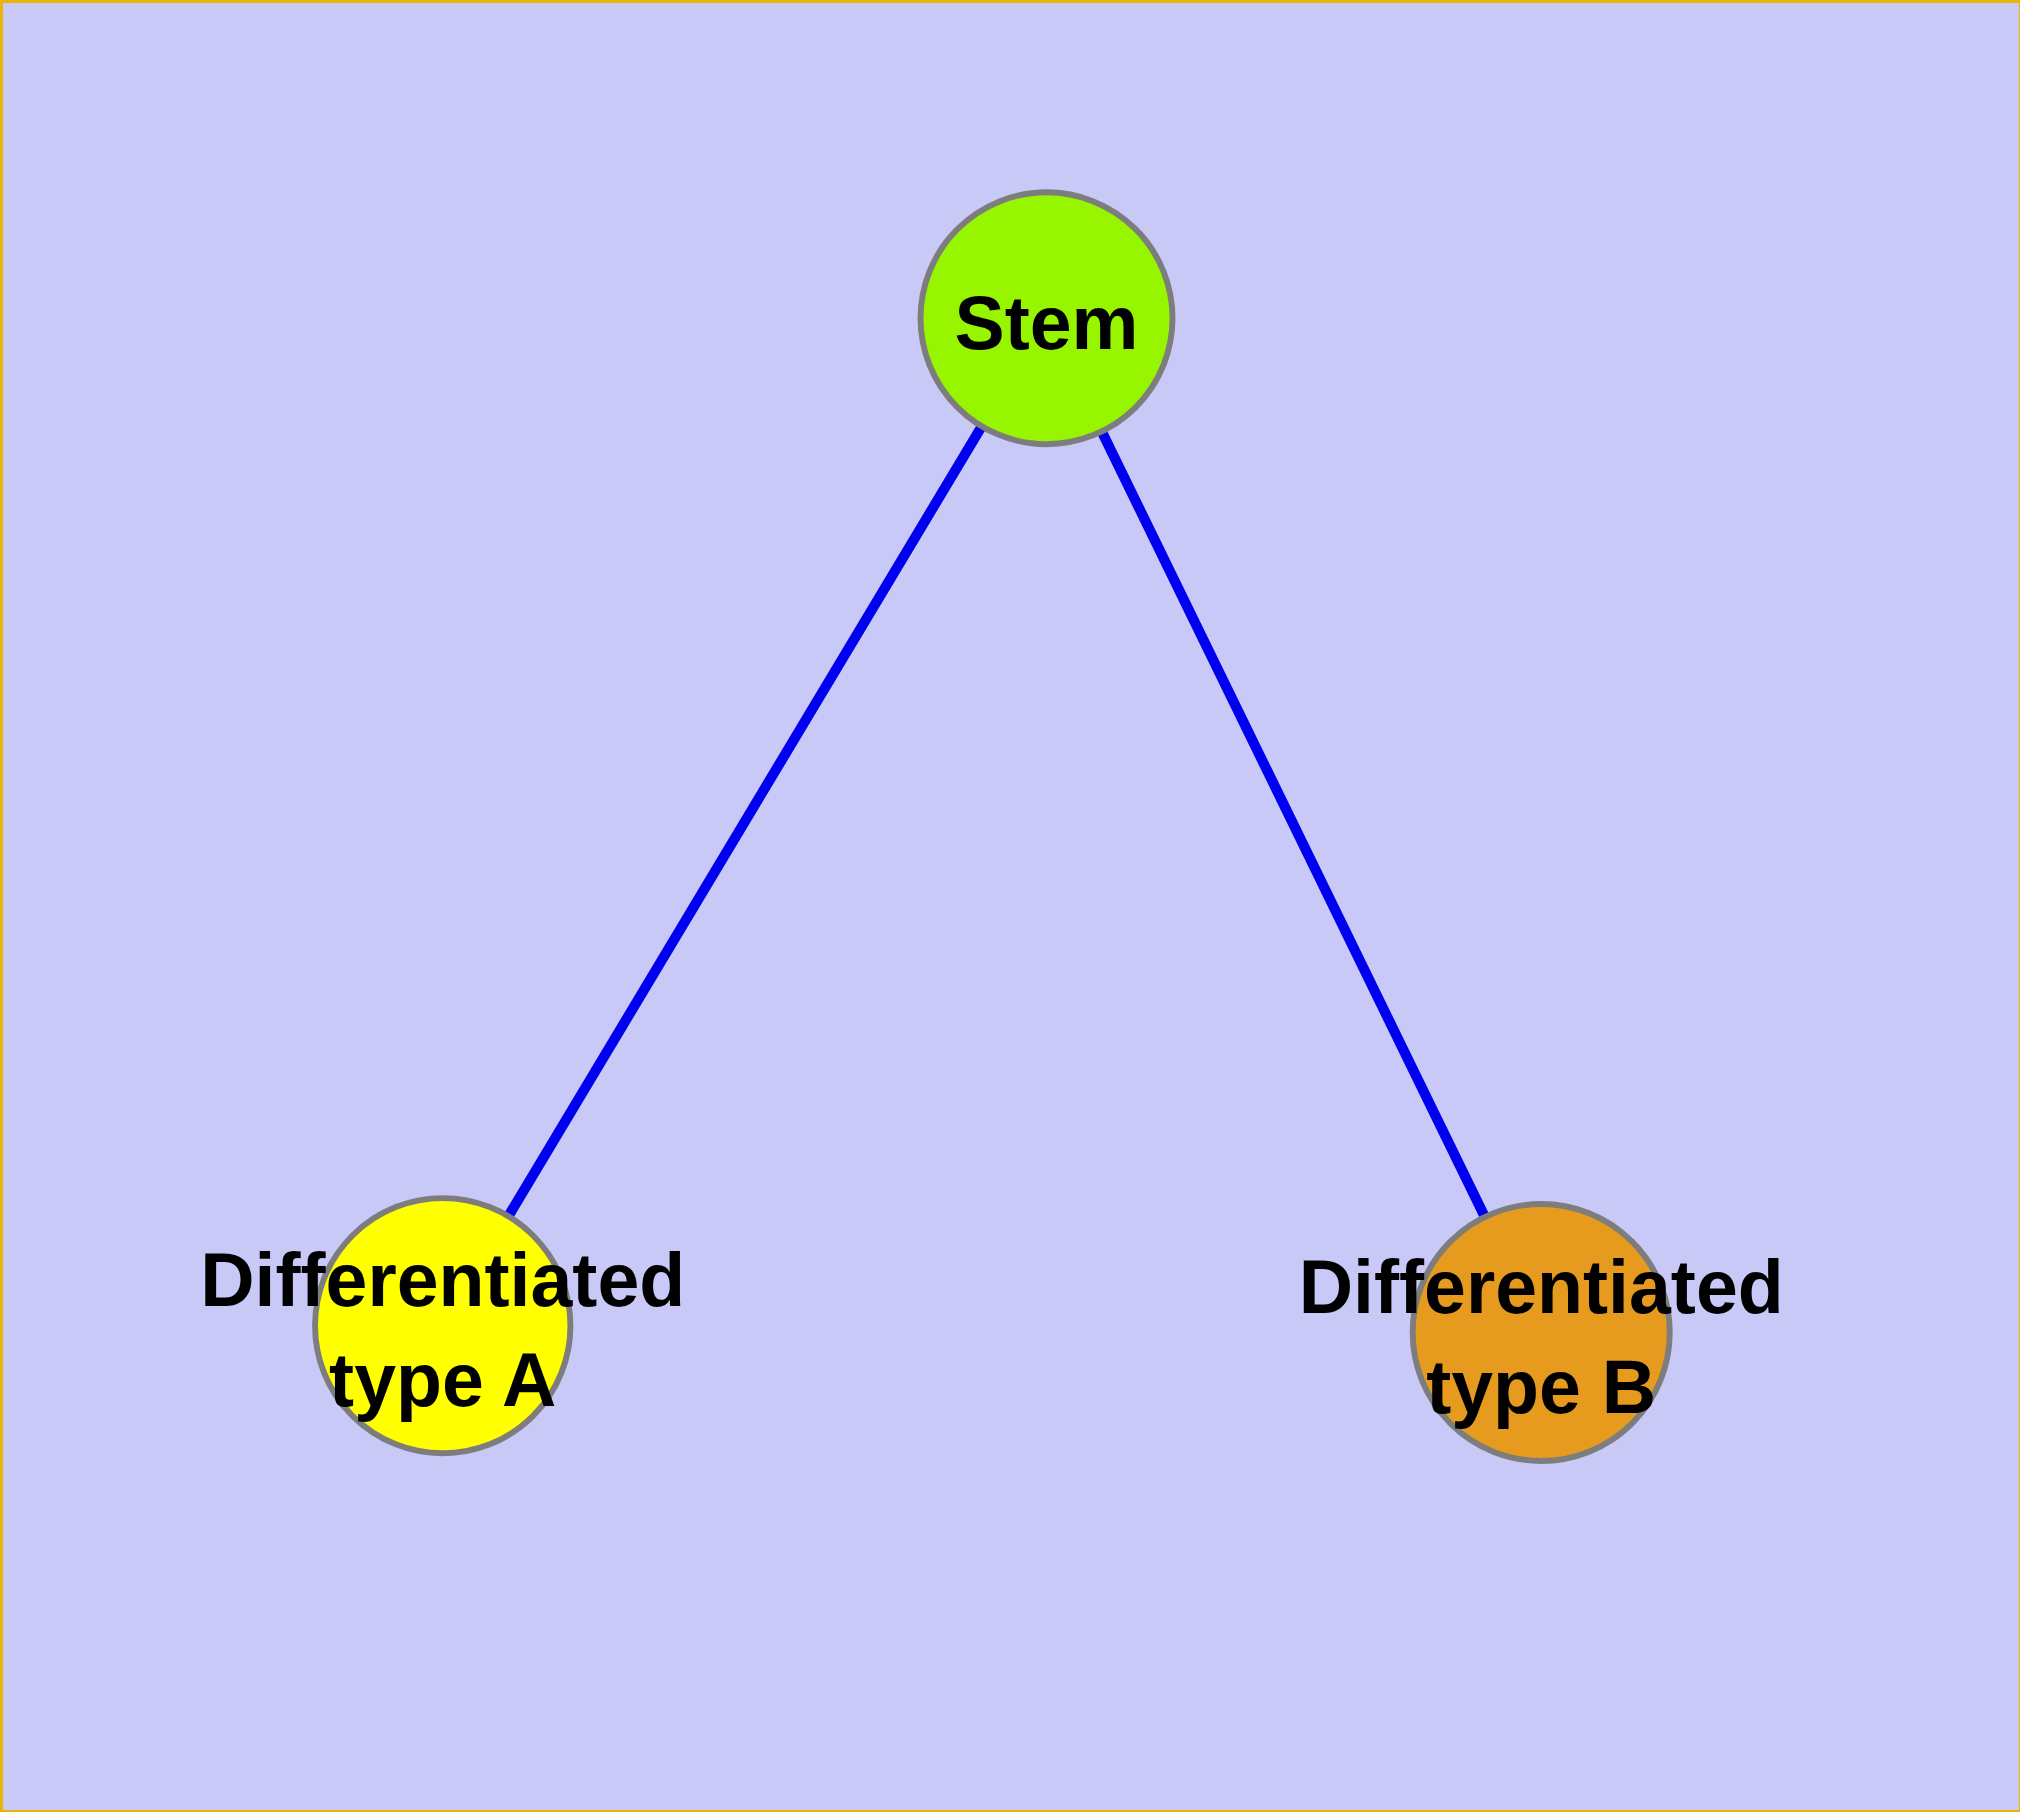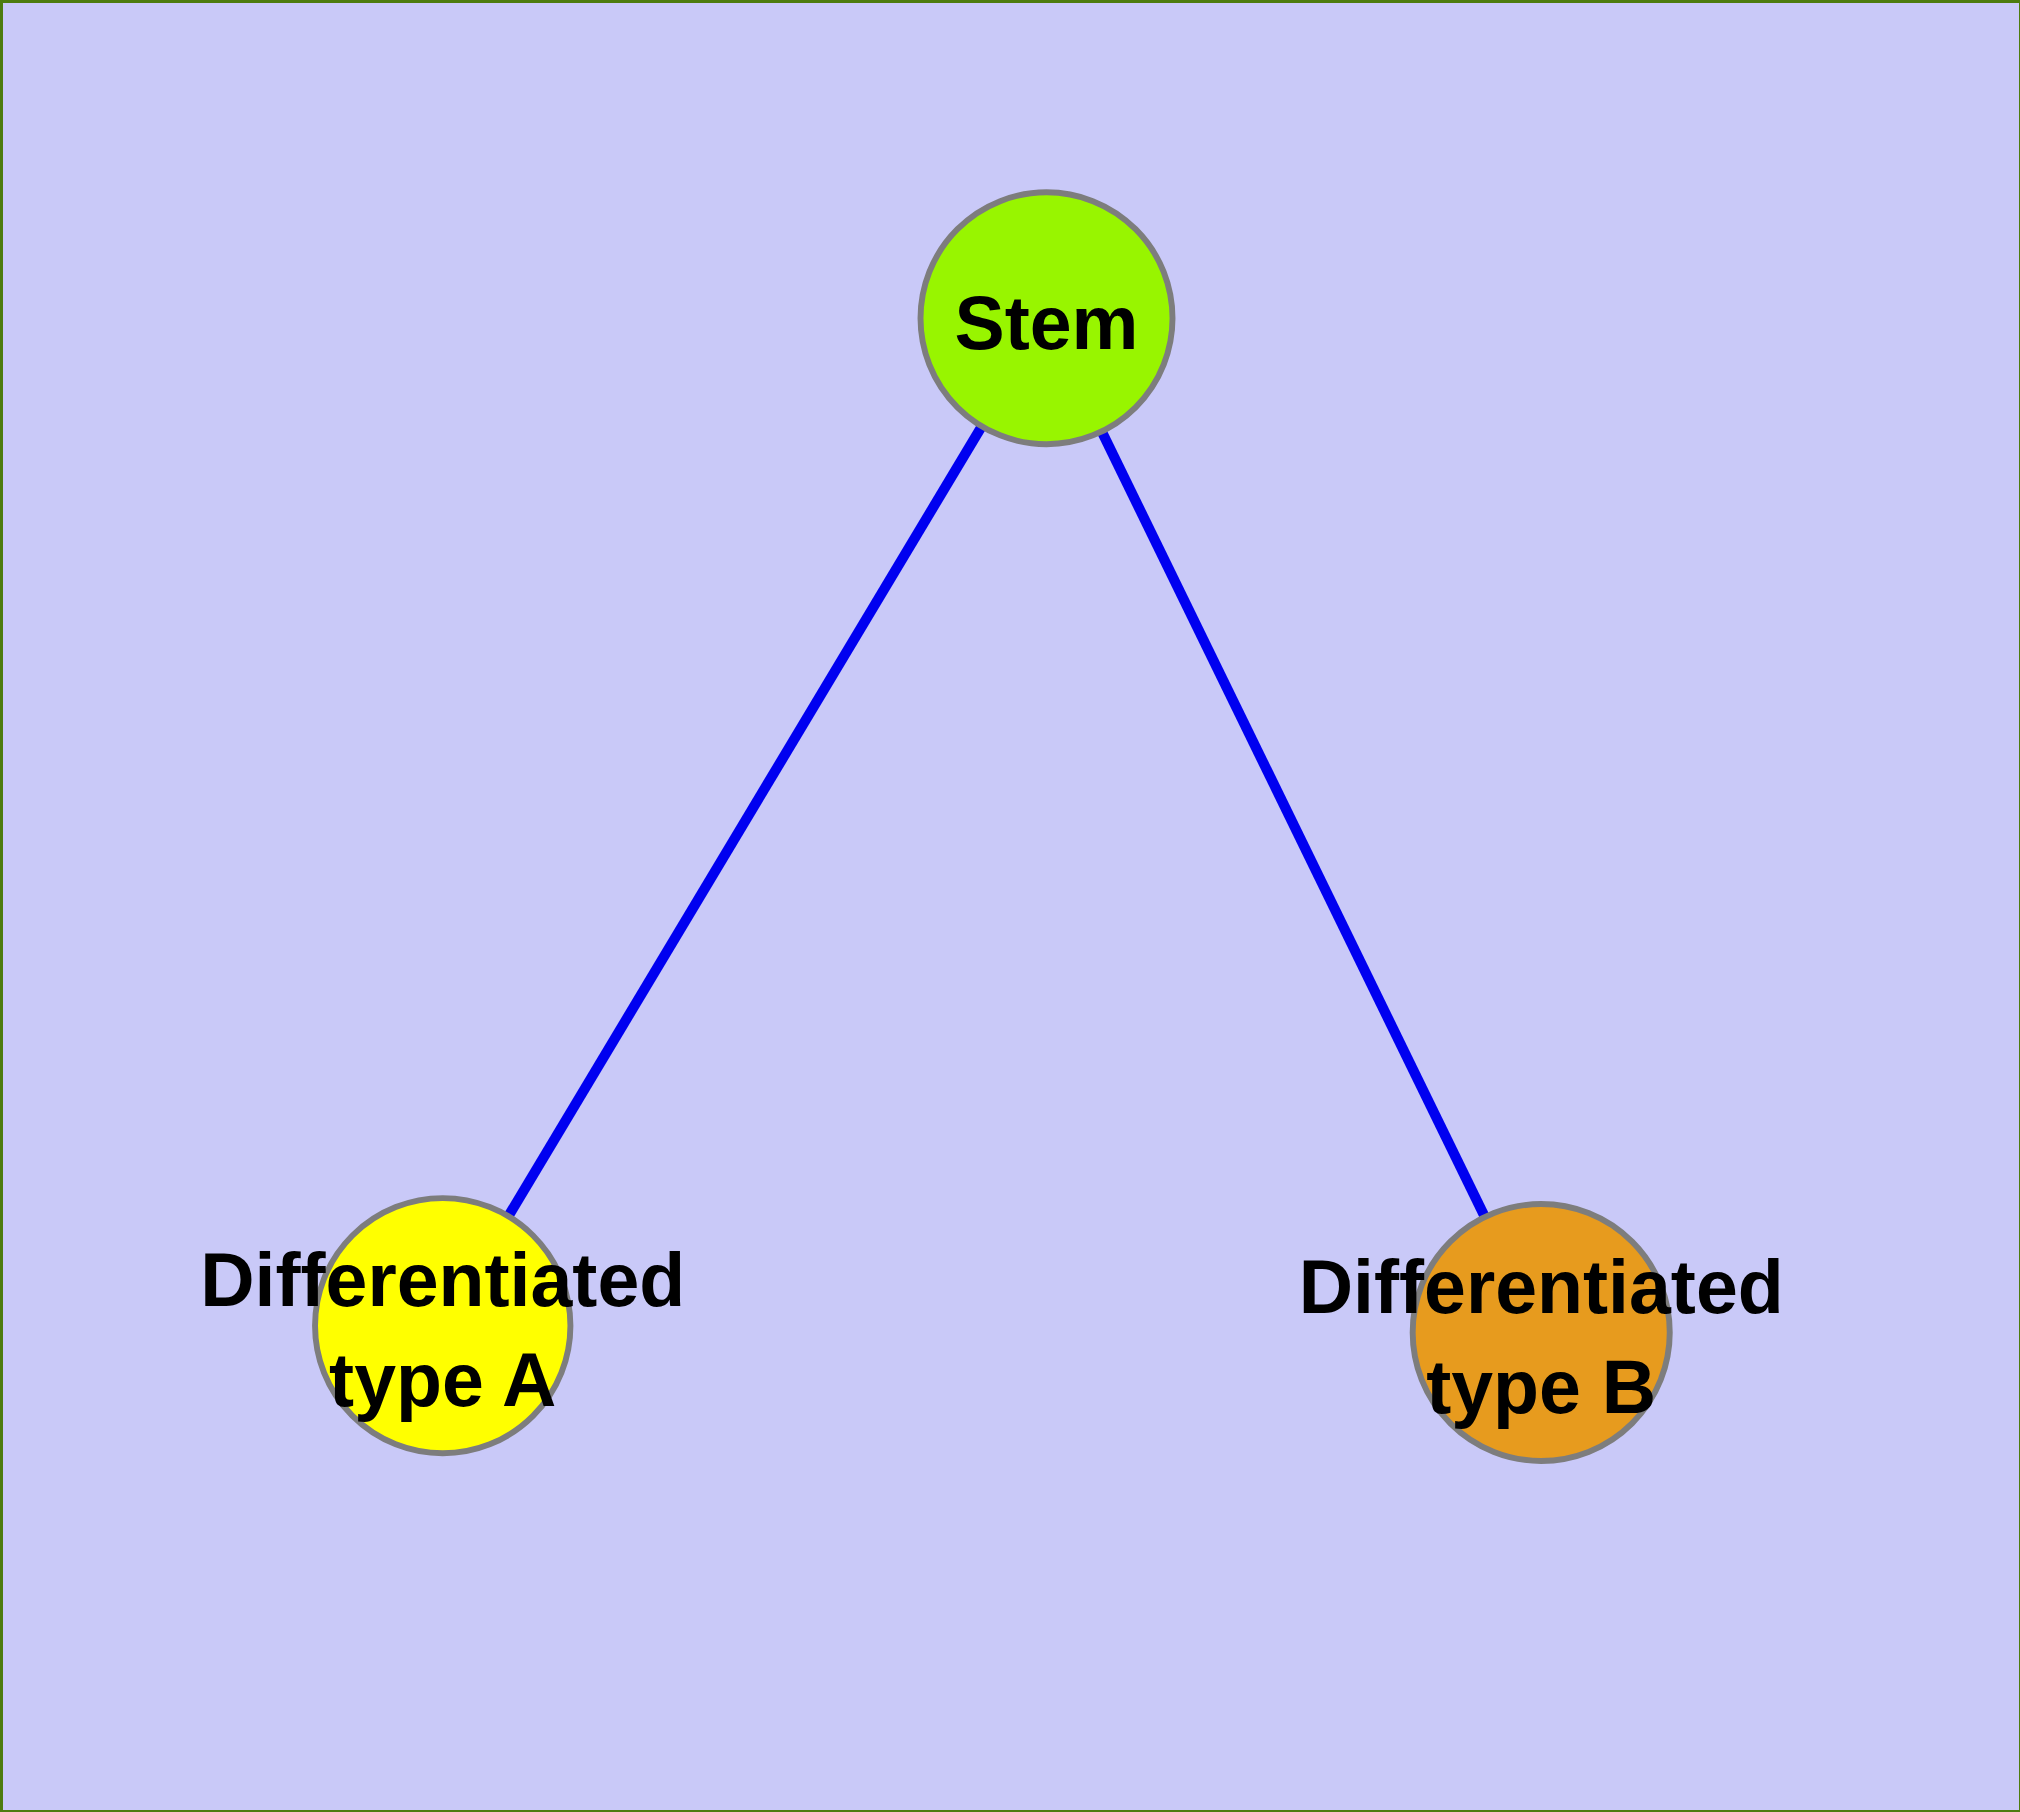--- a/index.html
+++ b/index.html
@@ -4,21 +4,21 @@
 <style>
   html, body {
     margin: 0;
     padding: 0;
     background: #ffffff;
   }
   .screen {
     position: relative;
     width: 2021px;
     height: 1812px;
-    background: #4d7c0f;
+    background: #eab308;
     overflow: hidden;
     font-family: "Liberation Sans", sans-serif;
   }
   .canvas {
     position: absolute;
     top: 2.5px;
     left: 2.5px;
     right: 2.5px;
     bottom: 2.5px;
     

